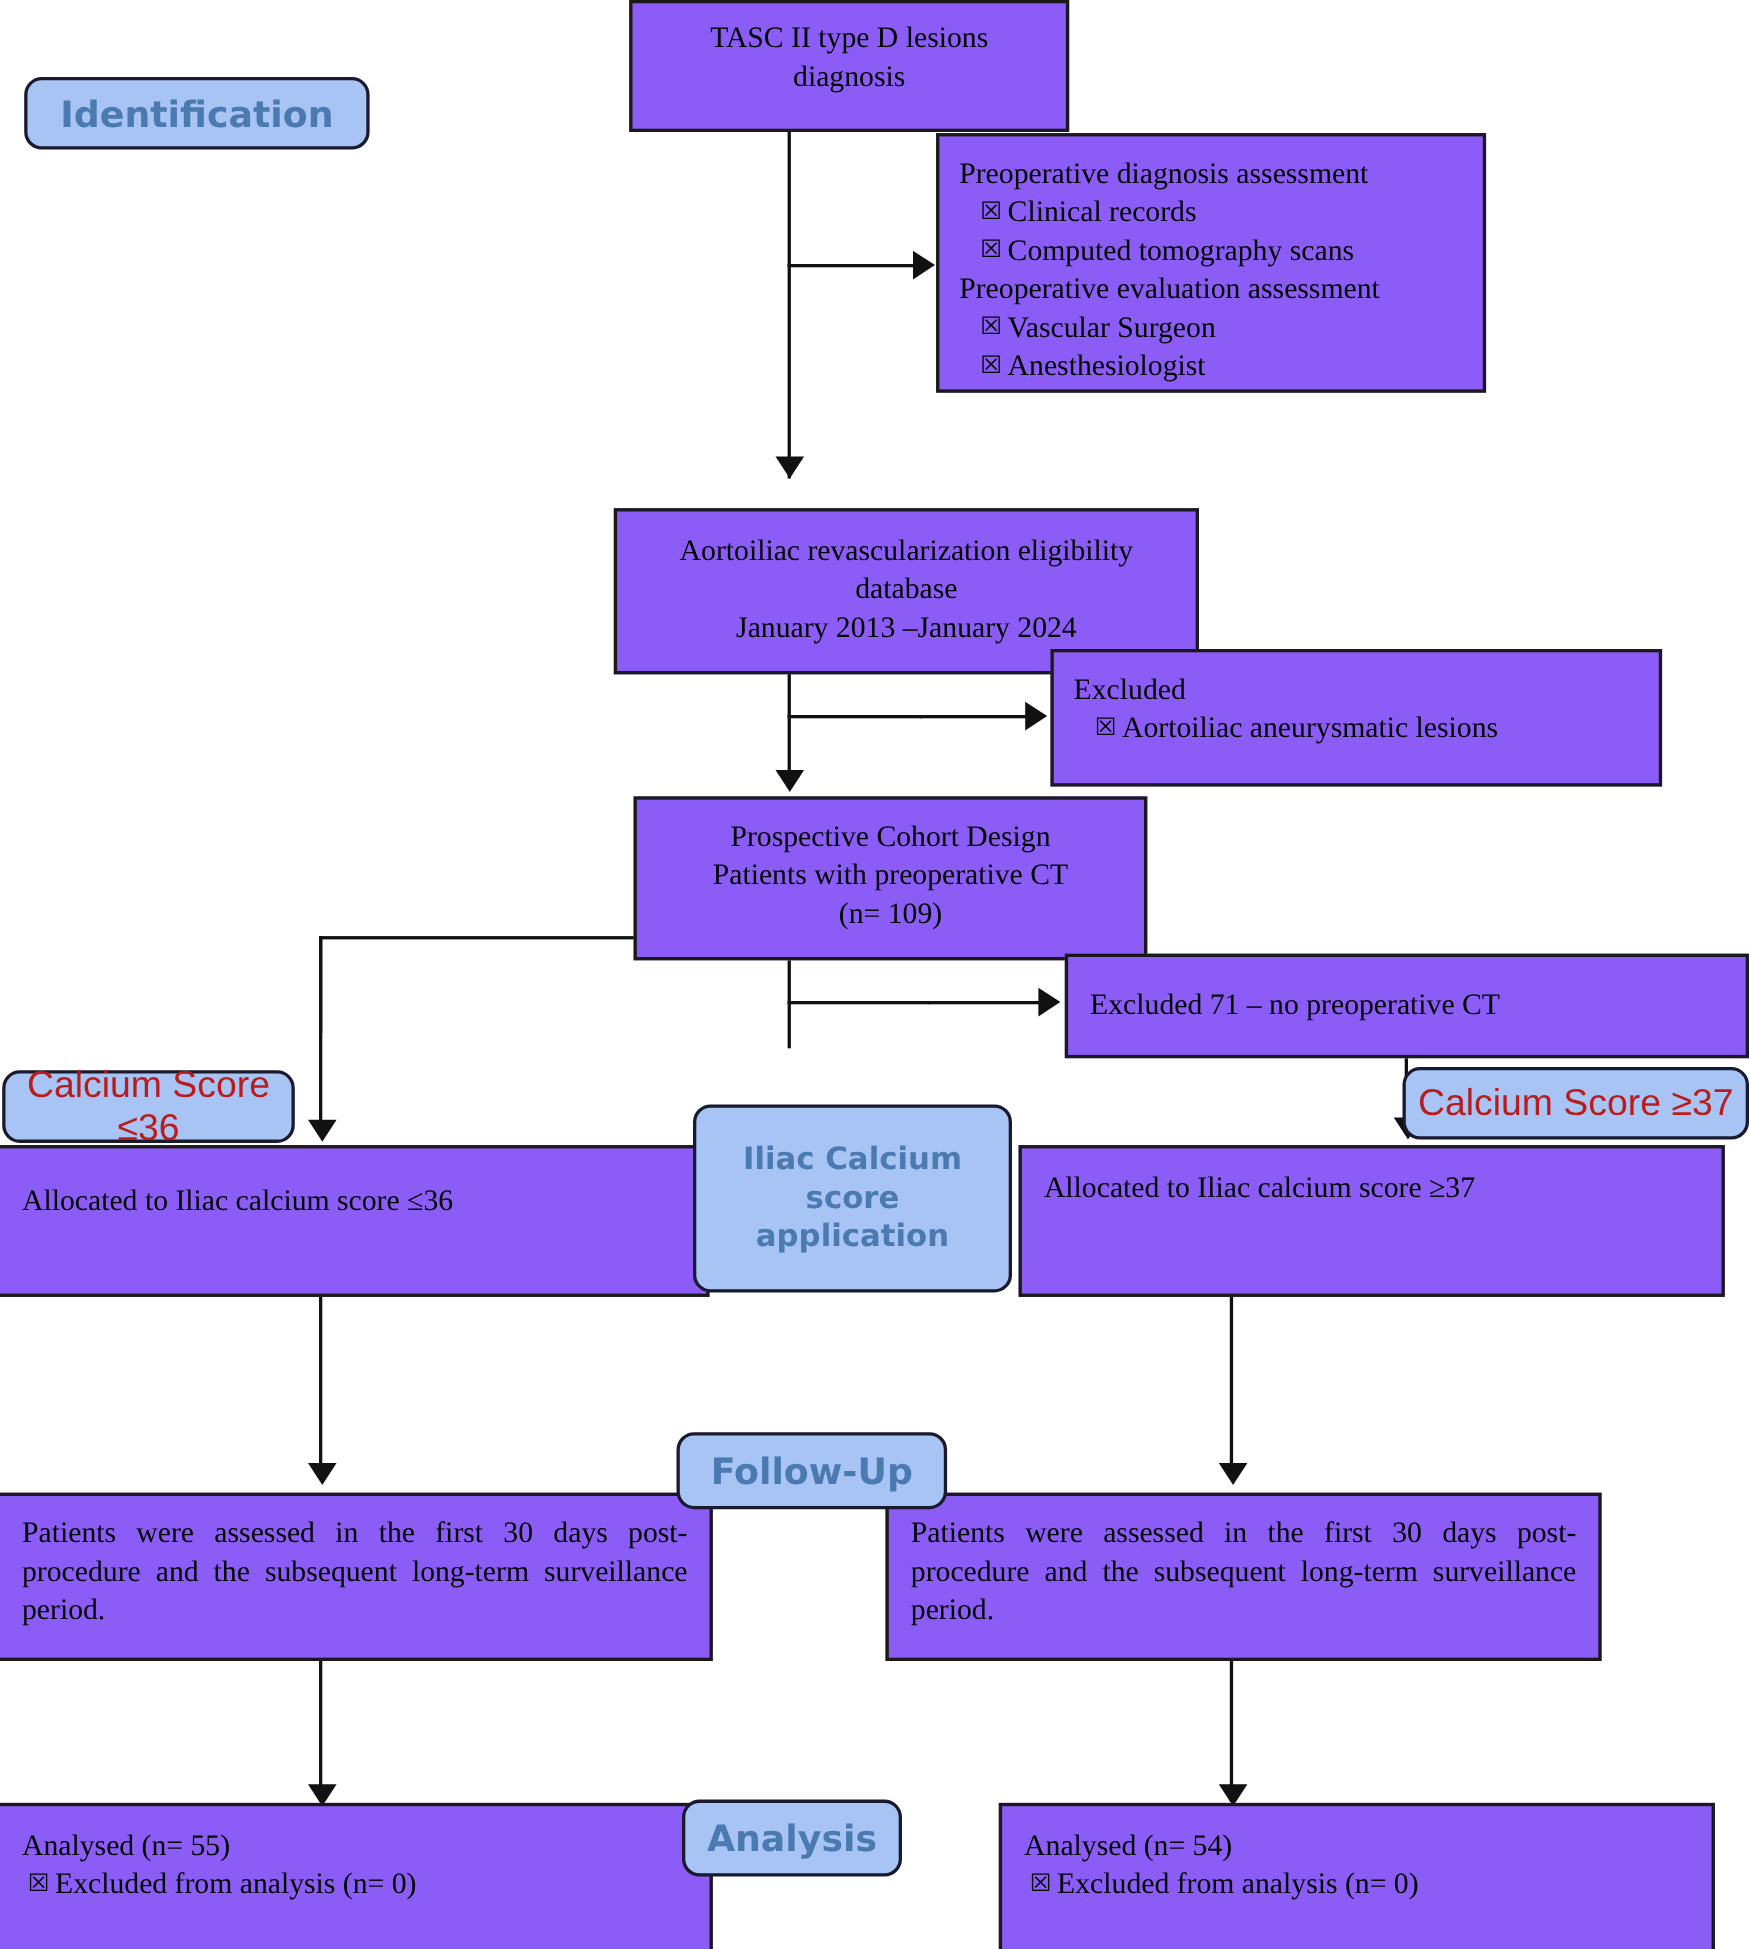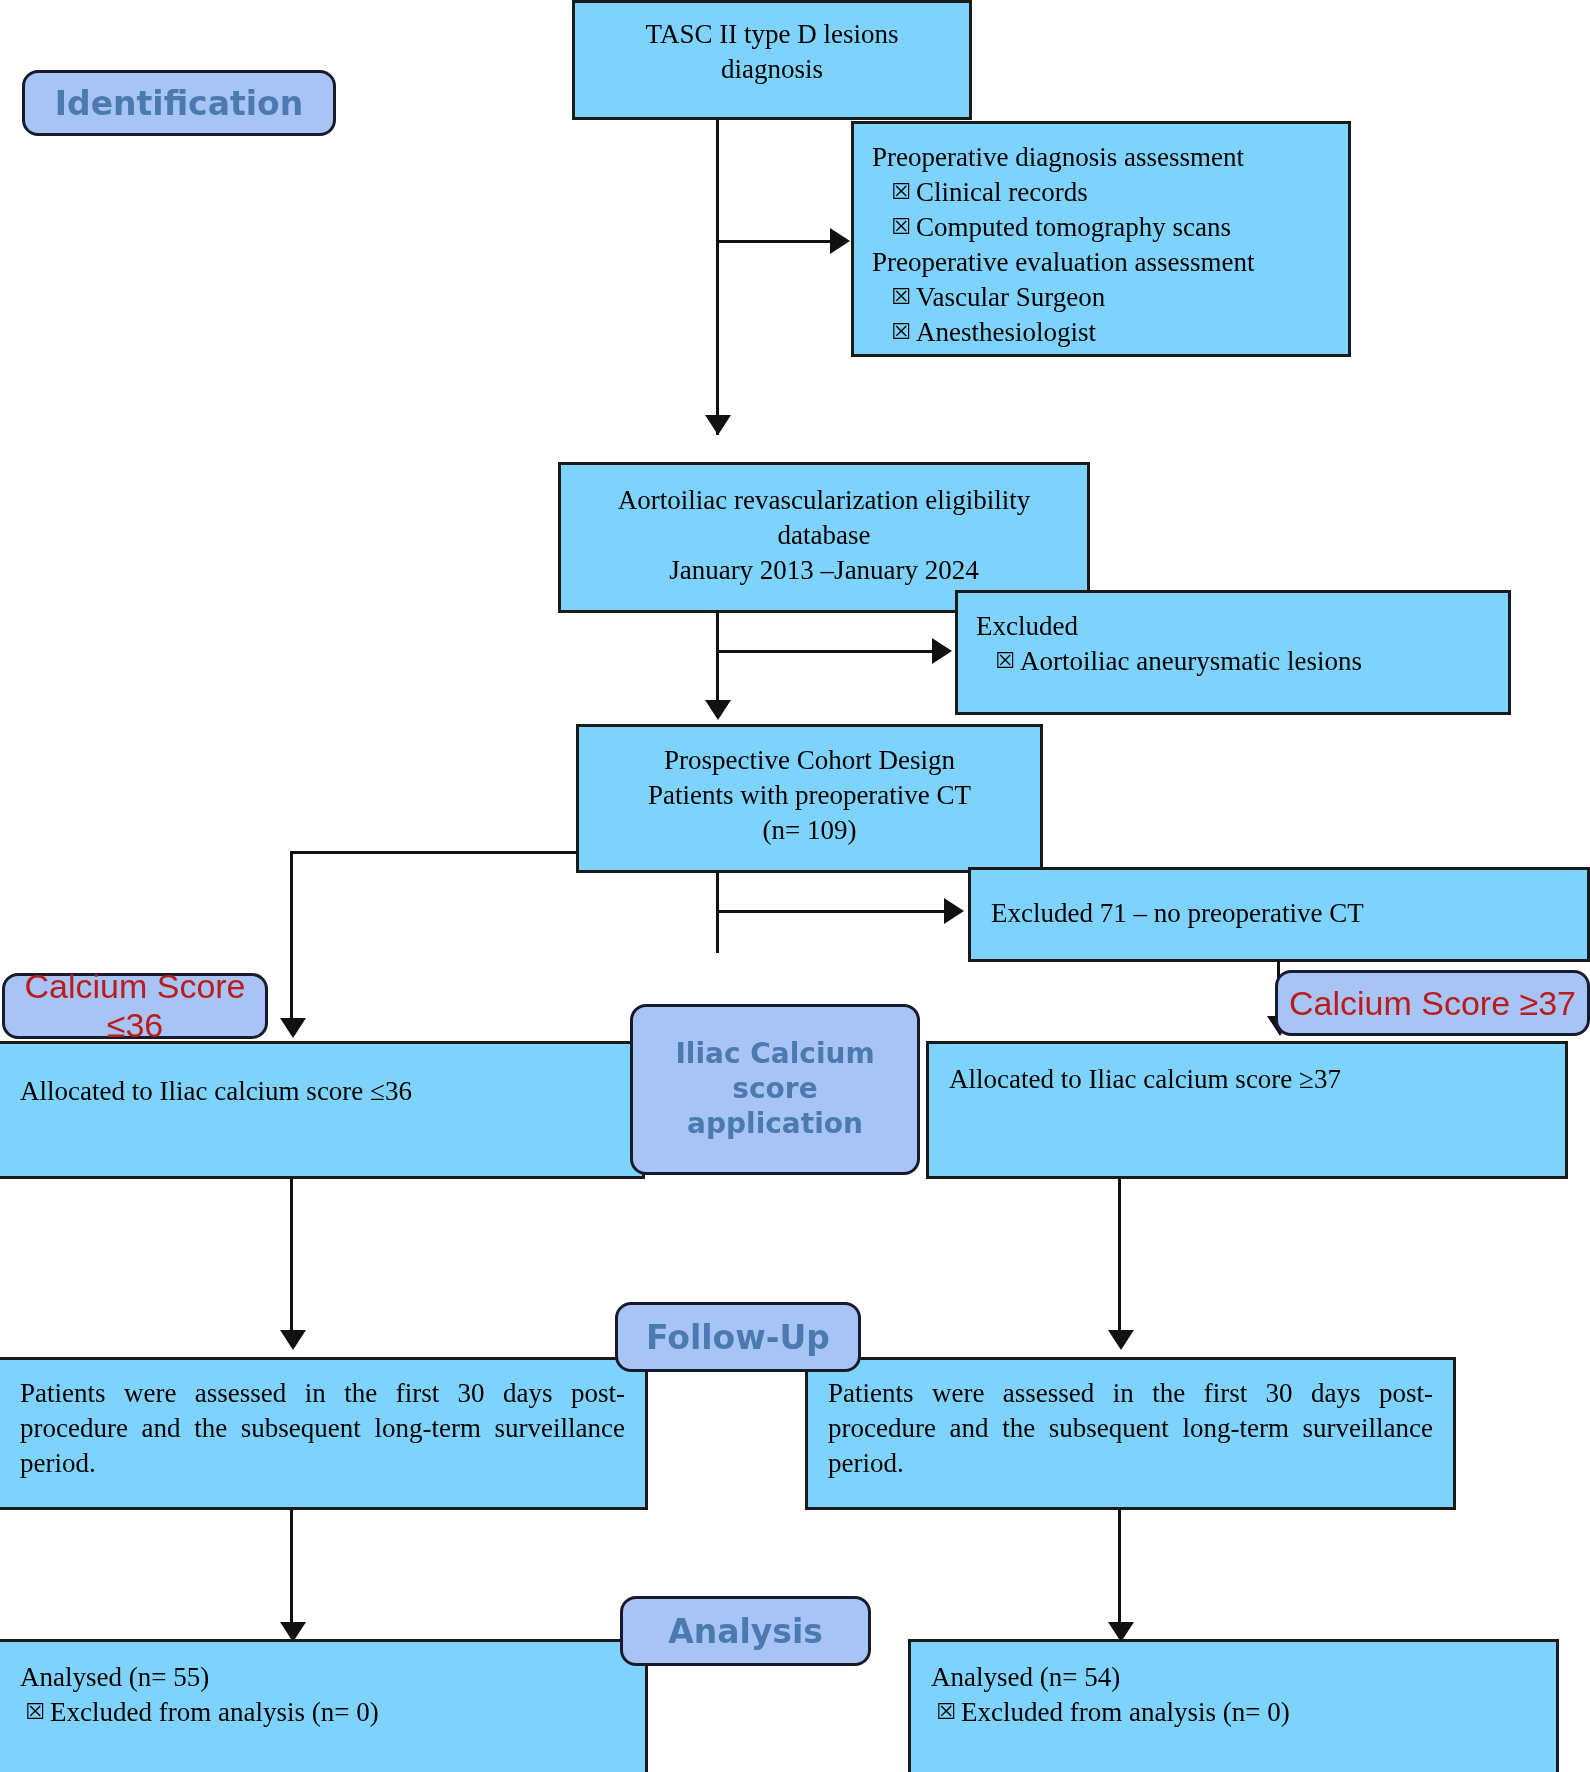--- a/index.html
+++ b/index.html
@@ -13,21 +13,21 @@
     height: 1772px;
     background: #ffffff;
     font-family: "Liberation Serif", "DejaVu Serif", serif;
     overflow: hidden;
   }
   
   .box {
     position: absolute;
     box-sizing: border-box;
     border: 3px solid #1a1a1a;
-    background: #7dd3fc;
+    background: #8b5cf6;
     color: #000000;
     font-size: 27px;
     line-height: 1.30;
     z-index: 3;
   }
   .box .pad {
     padding: 14px 18px;
   }
   .center {
     text-align: center;
@@ -230,21 +230,21 @@
   <div class="box" style="left:805px; top:1357px; width:651px; height:153px;">
     <div class="pad justify" style="padding:16px 20px 10px 20px;">Patients were assessed in the first 30 days post-procedure and the subsequent long-term surveillance period.</div>
   </div>
 
   <div class="ln vl" style="left:290px; top:1510px; width:3px; height:128px;"></div>
   <div class="arrow-down" style="left:280px; top:1622px;"></div>
 
   <div class="ln vl" style="left:1118px; top:1510px; width:3px; height:128px;"></div>
   <div class="arrow-down" style="left:1108px; top:1622px;"></div>
 
-  <div class="pill" style="left:620px; top:1596px; width:251px; height:70px; font-size:33px;">
+  <div class="pill" style="left:620px; top:1636px; width:200px; height:70px; font-size:33px;">
     <span>Analysis</span>
   </div>
 
   <div class="box" style="left:-3px; top:1639px; width:651px; height:140px;">
     <div class="pad" style="padding:18px 16px 10px 20px;">
       <div>Analysed (n= 55)</div>
       <div class="bullet-row">
         <span class="bullet-glyph">☒</span><span>Excluded from analysis (n=  0)</span>
       </div>
     </div>

